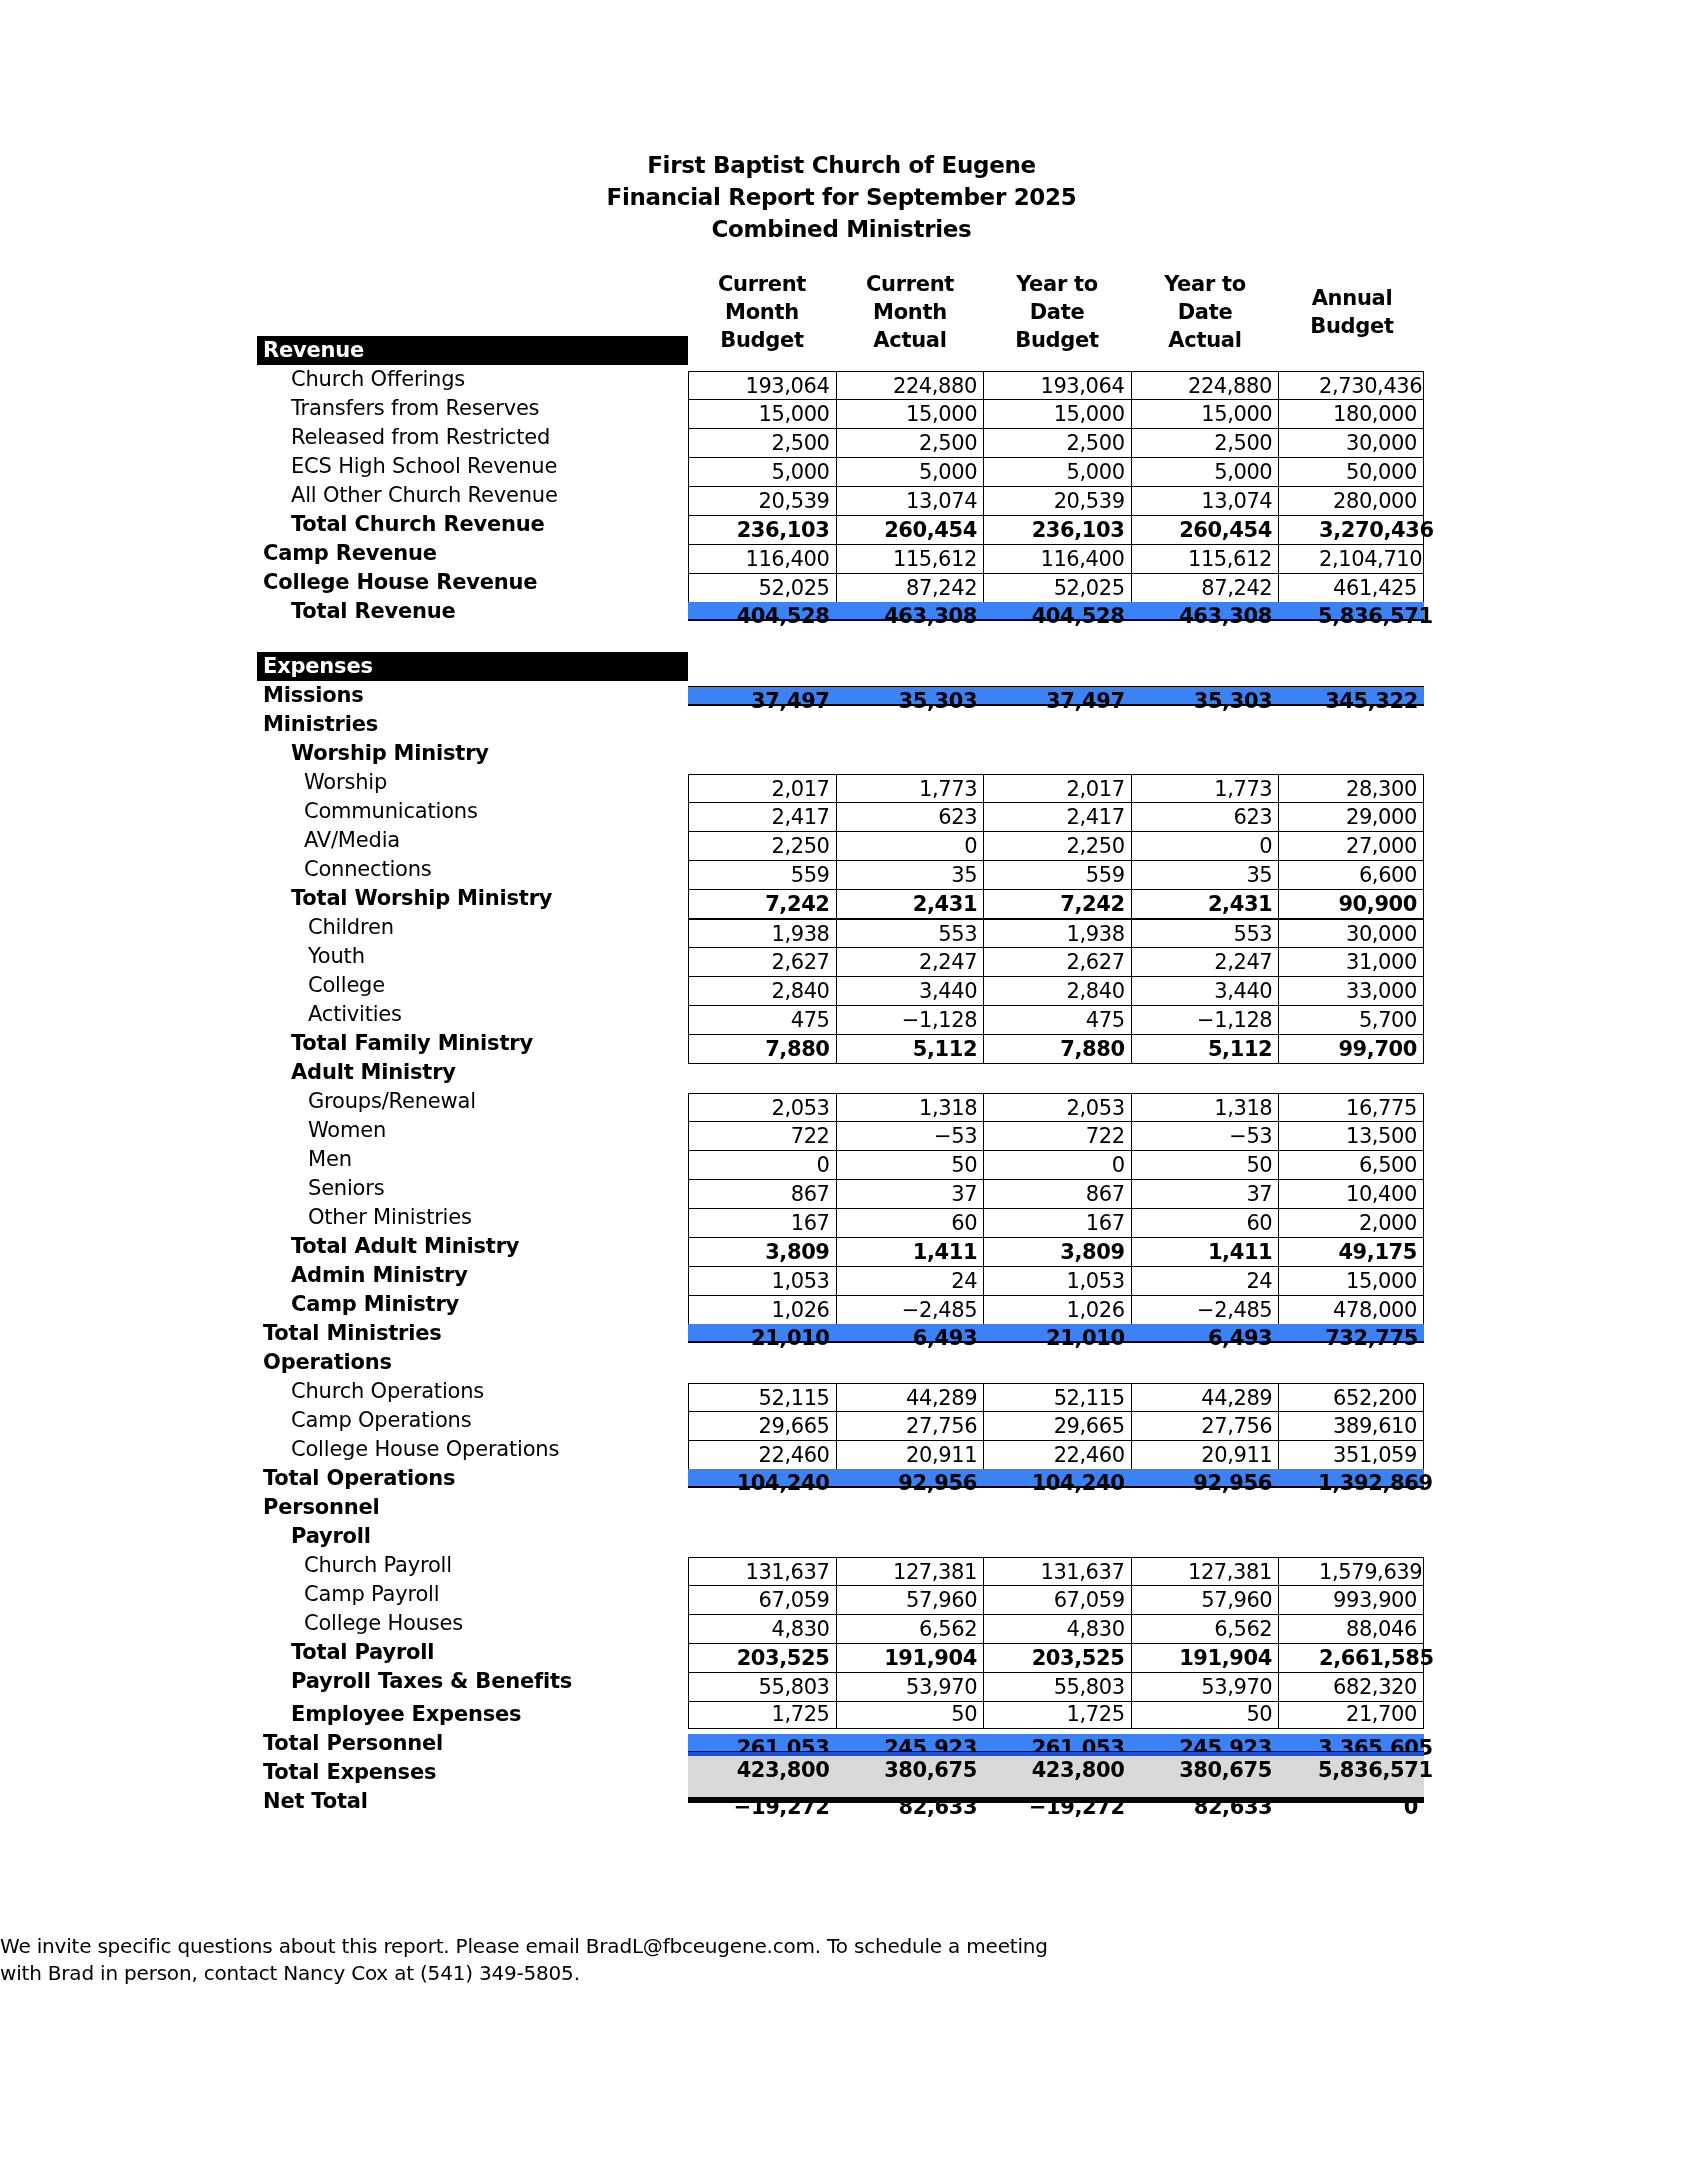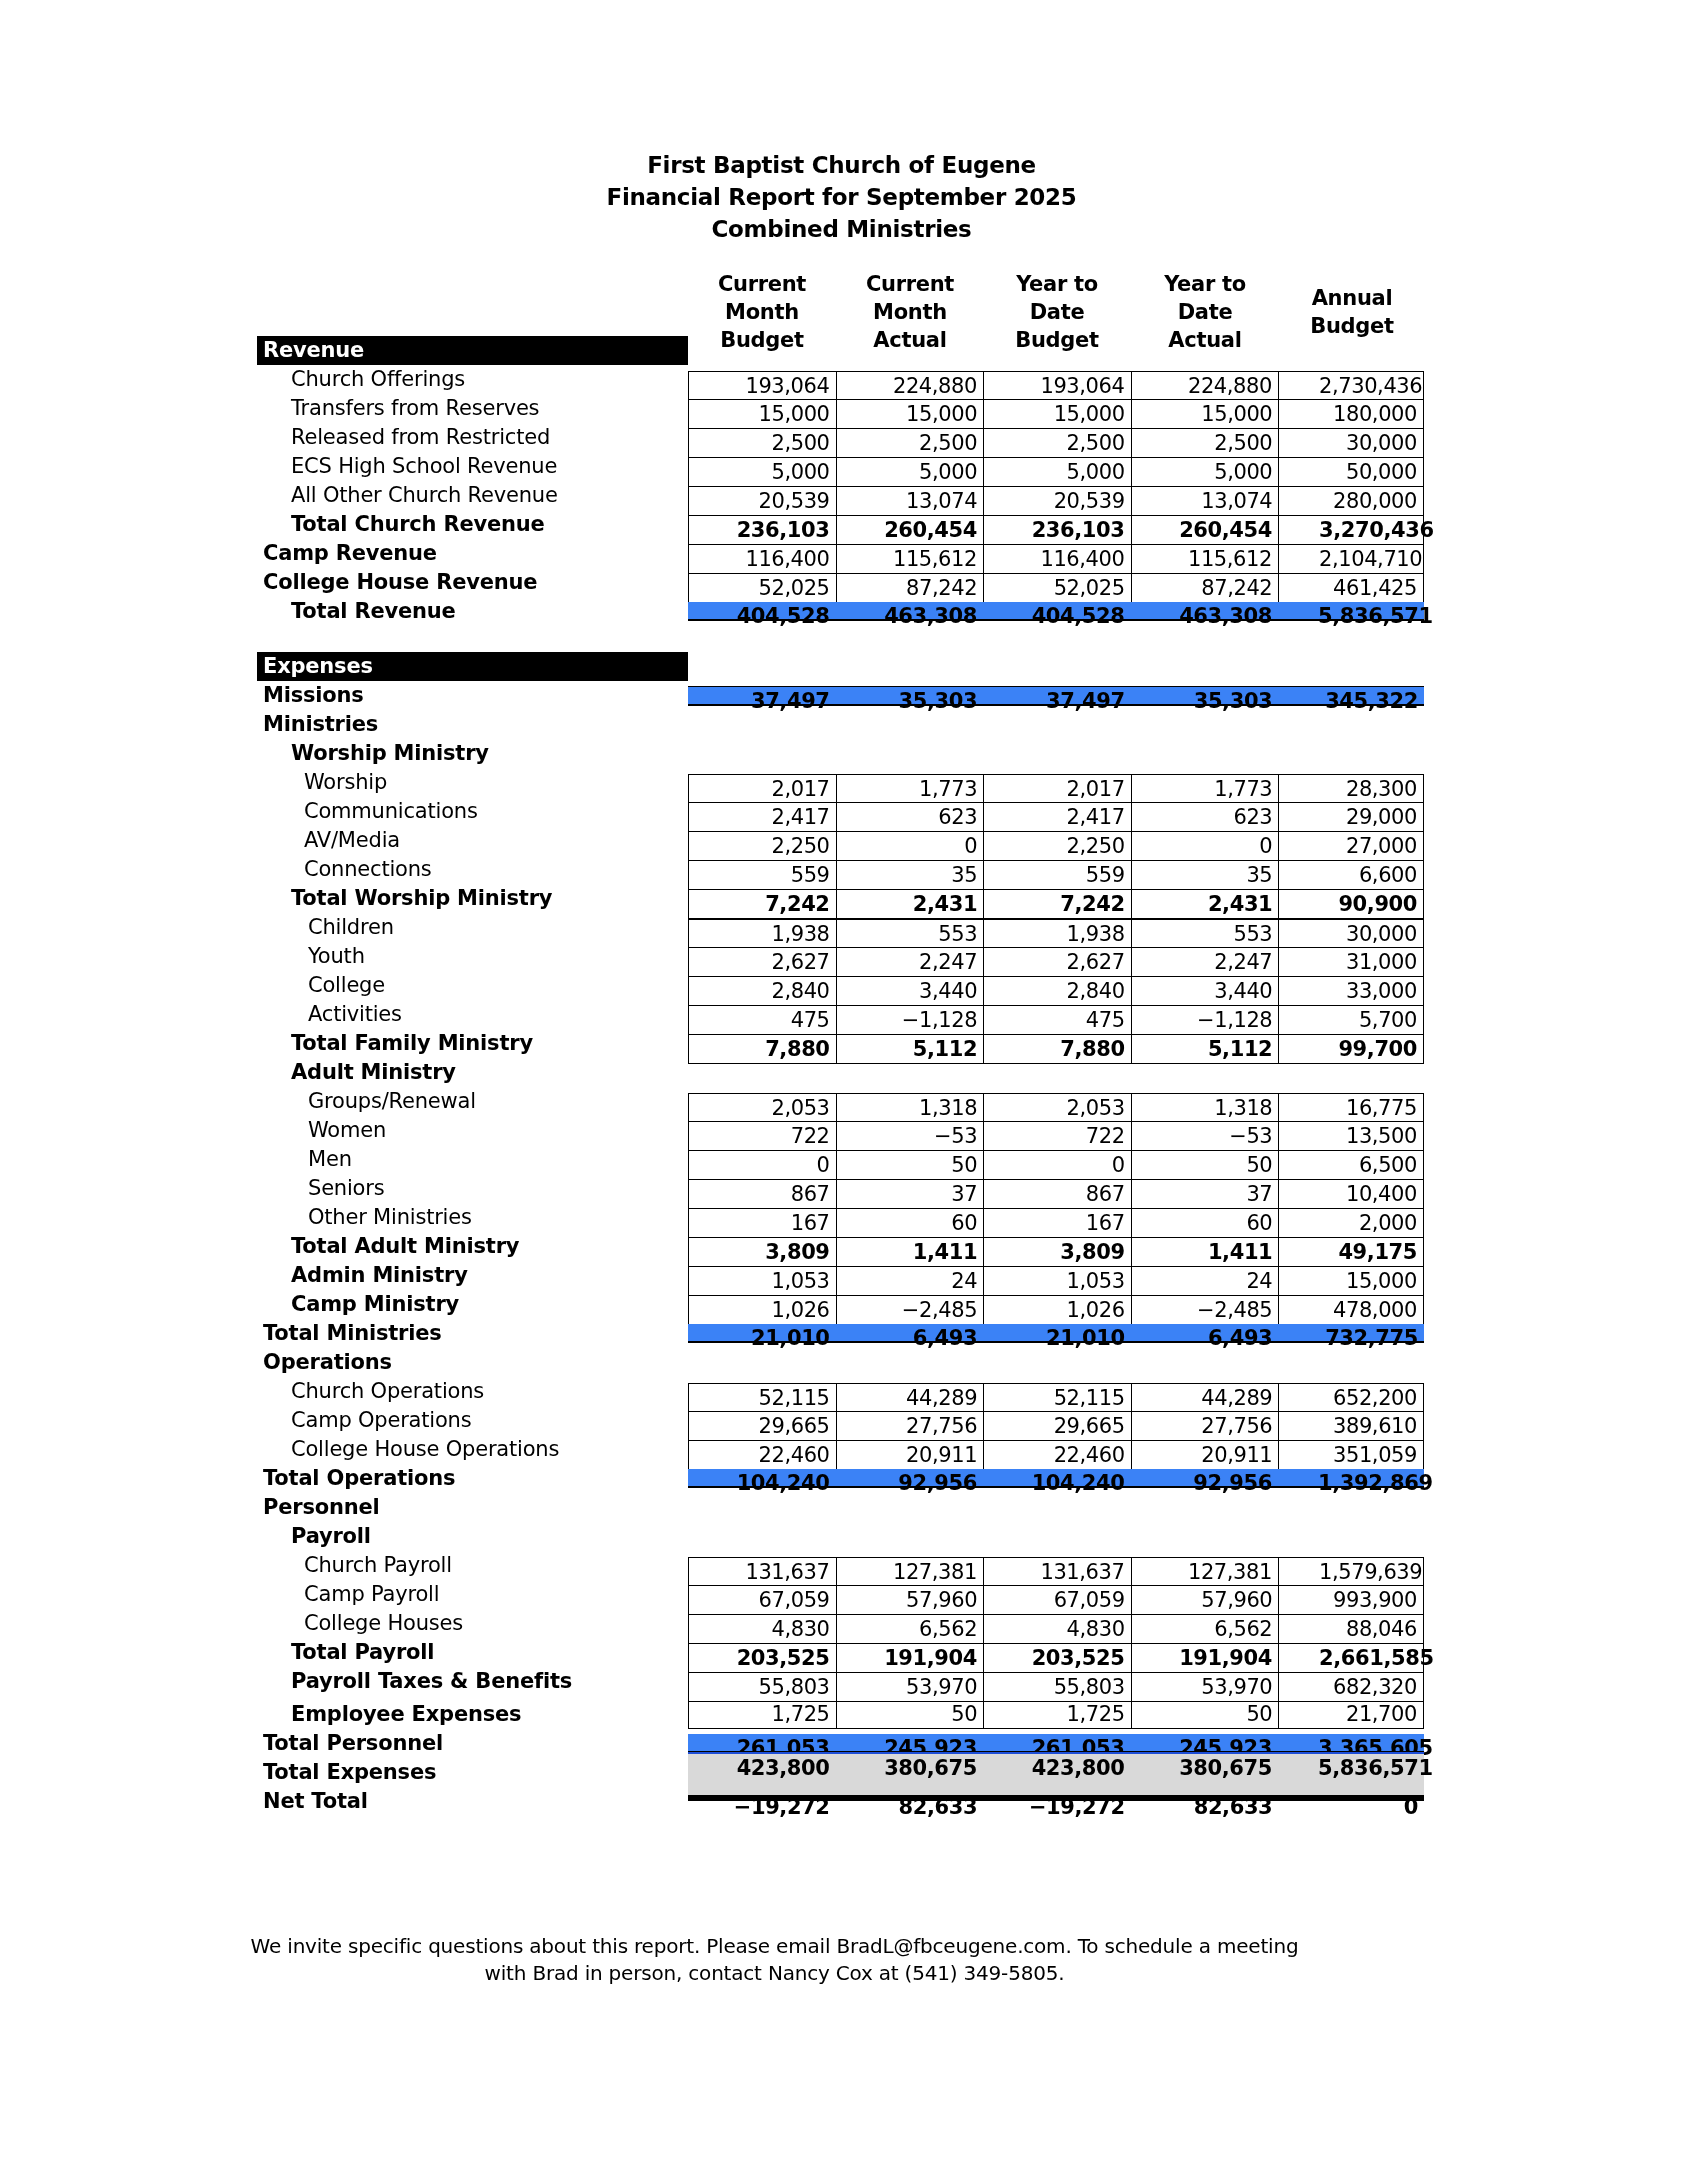--- a/index.html
+++ b/index.html
@@ -20,28 +20,28 @@
   .indent3 .label { padding-left:51px; }
   .cells { position:absolute; left:431px; width:736px; height:17px; display:flex; }
   .cell { width:148px; height:29px; box-sizing:border-box; text-align:right; padding-right:6px; line-height:29px; font-size:21px; letter-spacing:-0.4px; }
   .cell:last-child { width:146px;padding-left:40px; }
   .boxed .cell { border-left:1px solid #000; border-bottom:1px solid #000; }
   .boxed .cell:last-child { border-right:1px solid #000; }
   .boxed.first .cell { border-top:1px solid #000; }
   .bold .cell { font-weight:bold; }
   .shaded .cells { background:#3b82f6; border-bottom:2px solid #000; }
   .shaded.top-border .cells { border-top:1px solid #000; }
-  .heavy .cells { background:#d9d9d9; border-top:2px solid #1d4ed8; border-bottom:6px solid #000; height:41px; }
+  .heavy .cells { background:#d9d9d9; border-top:4px solid #1d4ed8; border-bottom:6px solid #000; height:41px; }
   .heavy { height:29px; }
   .heavy .cells { top:-6px; }
   .heavy .cell { line-height:29px; }
   .spacer { height:26px; }
   .tall { height:33px; }
   .tall .label, .tall .cells, .tall .cell { height:33px; line-height:37px; }
-  .footer { position:absolute; left:0; width:1549px; top:1933px; text-align:center; font-size:20px; line-height:27px; letter-spacing:-0.2px; }
+  .footer { position:absolute; left:0; width:1549px; top:1933px; font-size:20px; line-height:27px; letter-spacing:-0.2px; }
 </style>
 </head>
 <body>
 
 <div class="title-block">
   <div class="title-line">First Baptist Church of Eugene</div>
   <div class="title-line">Financial Report for September 2025</div>
   <div class="title-line">Combined Ministries</div>
 </div>
 

